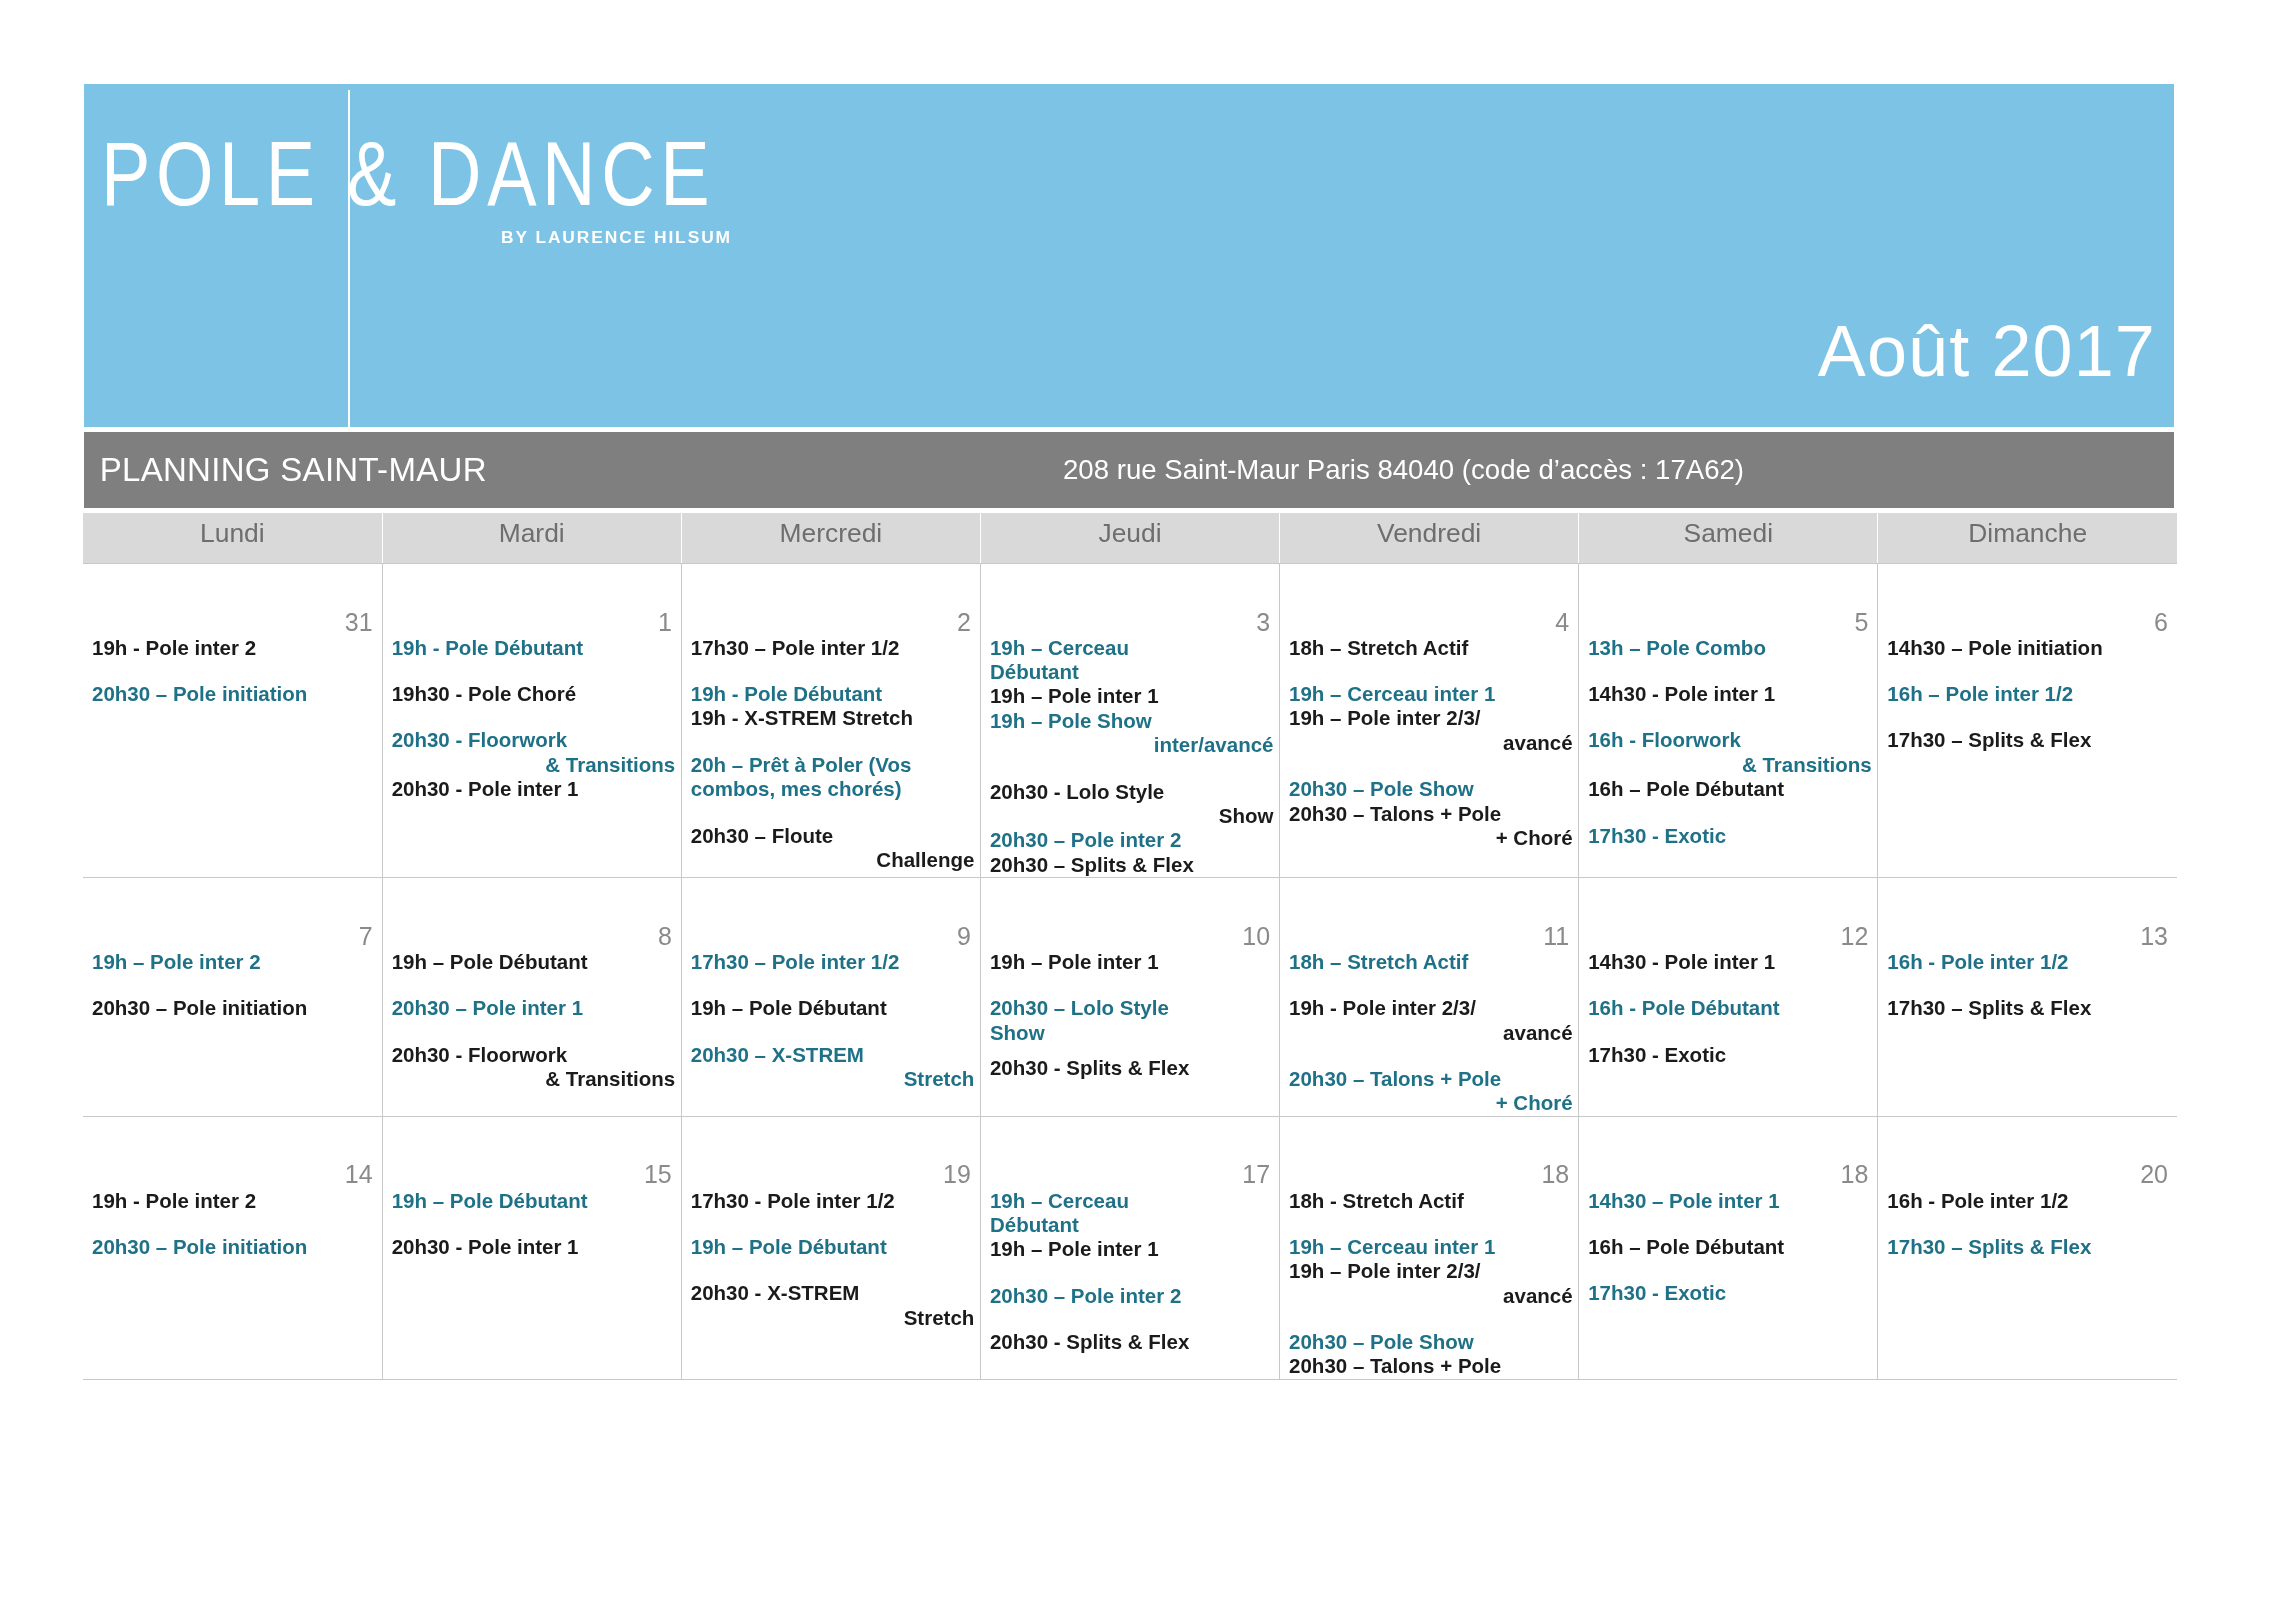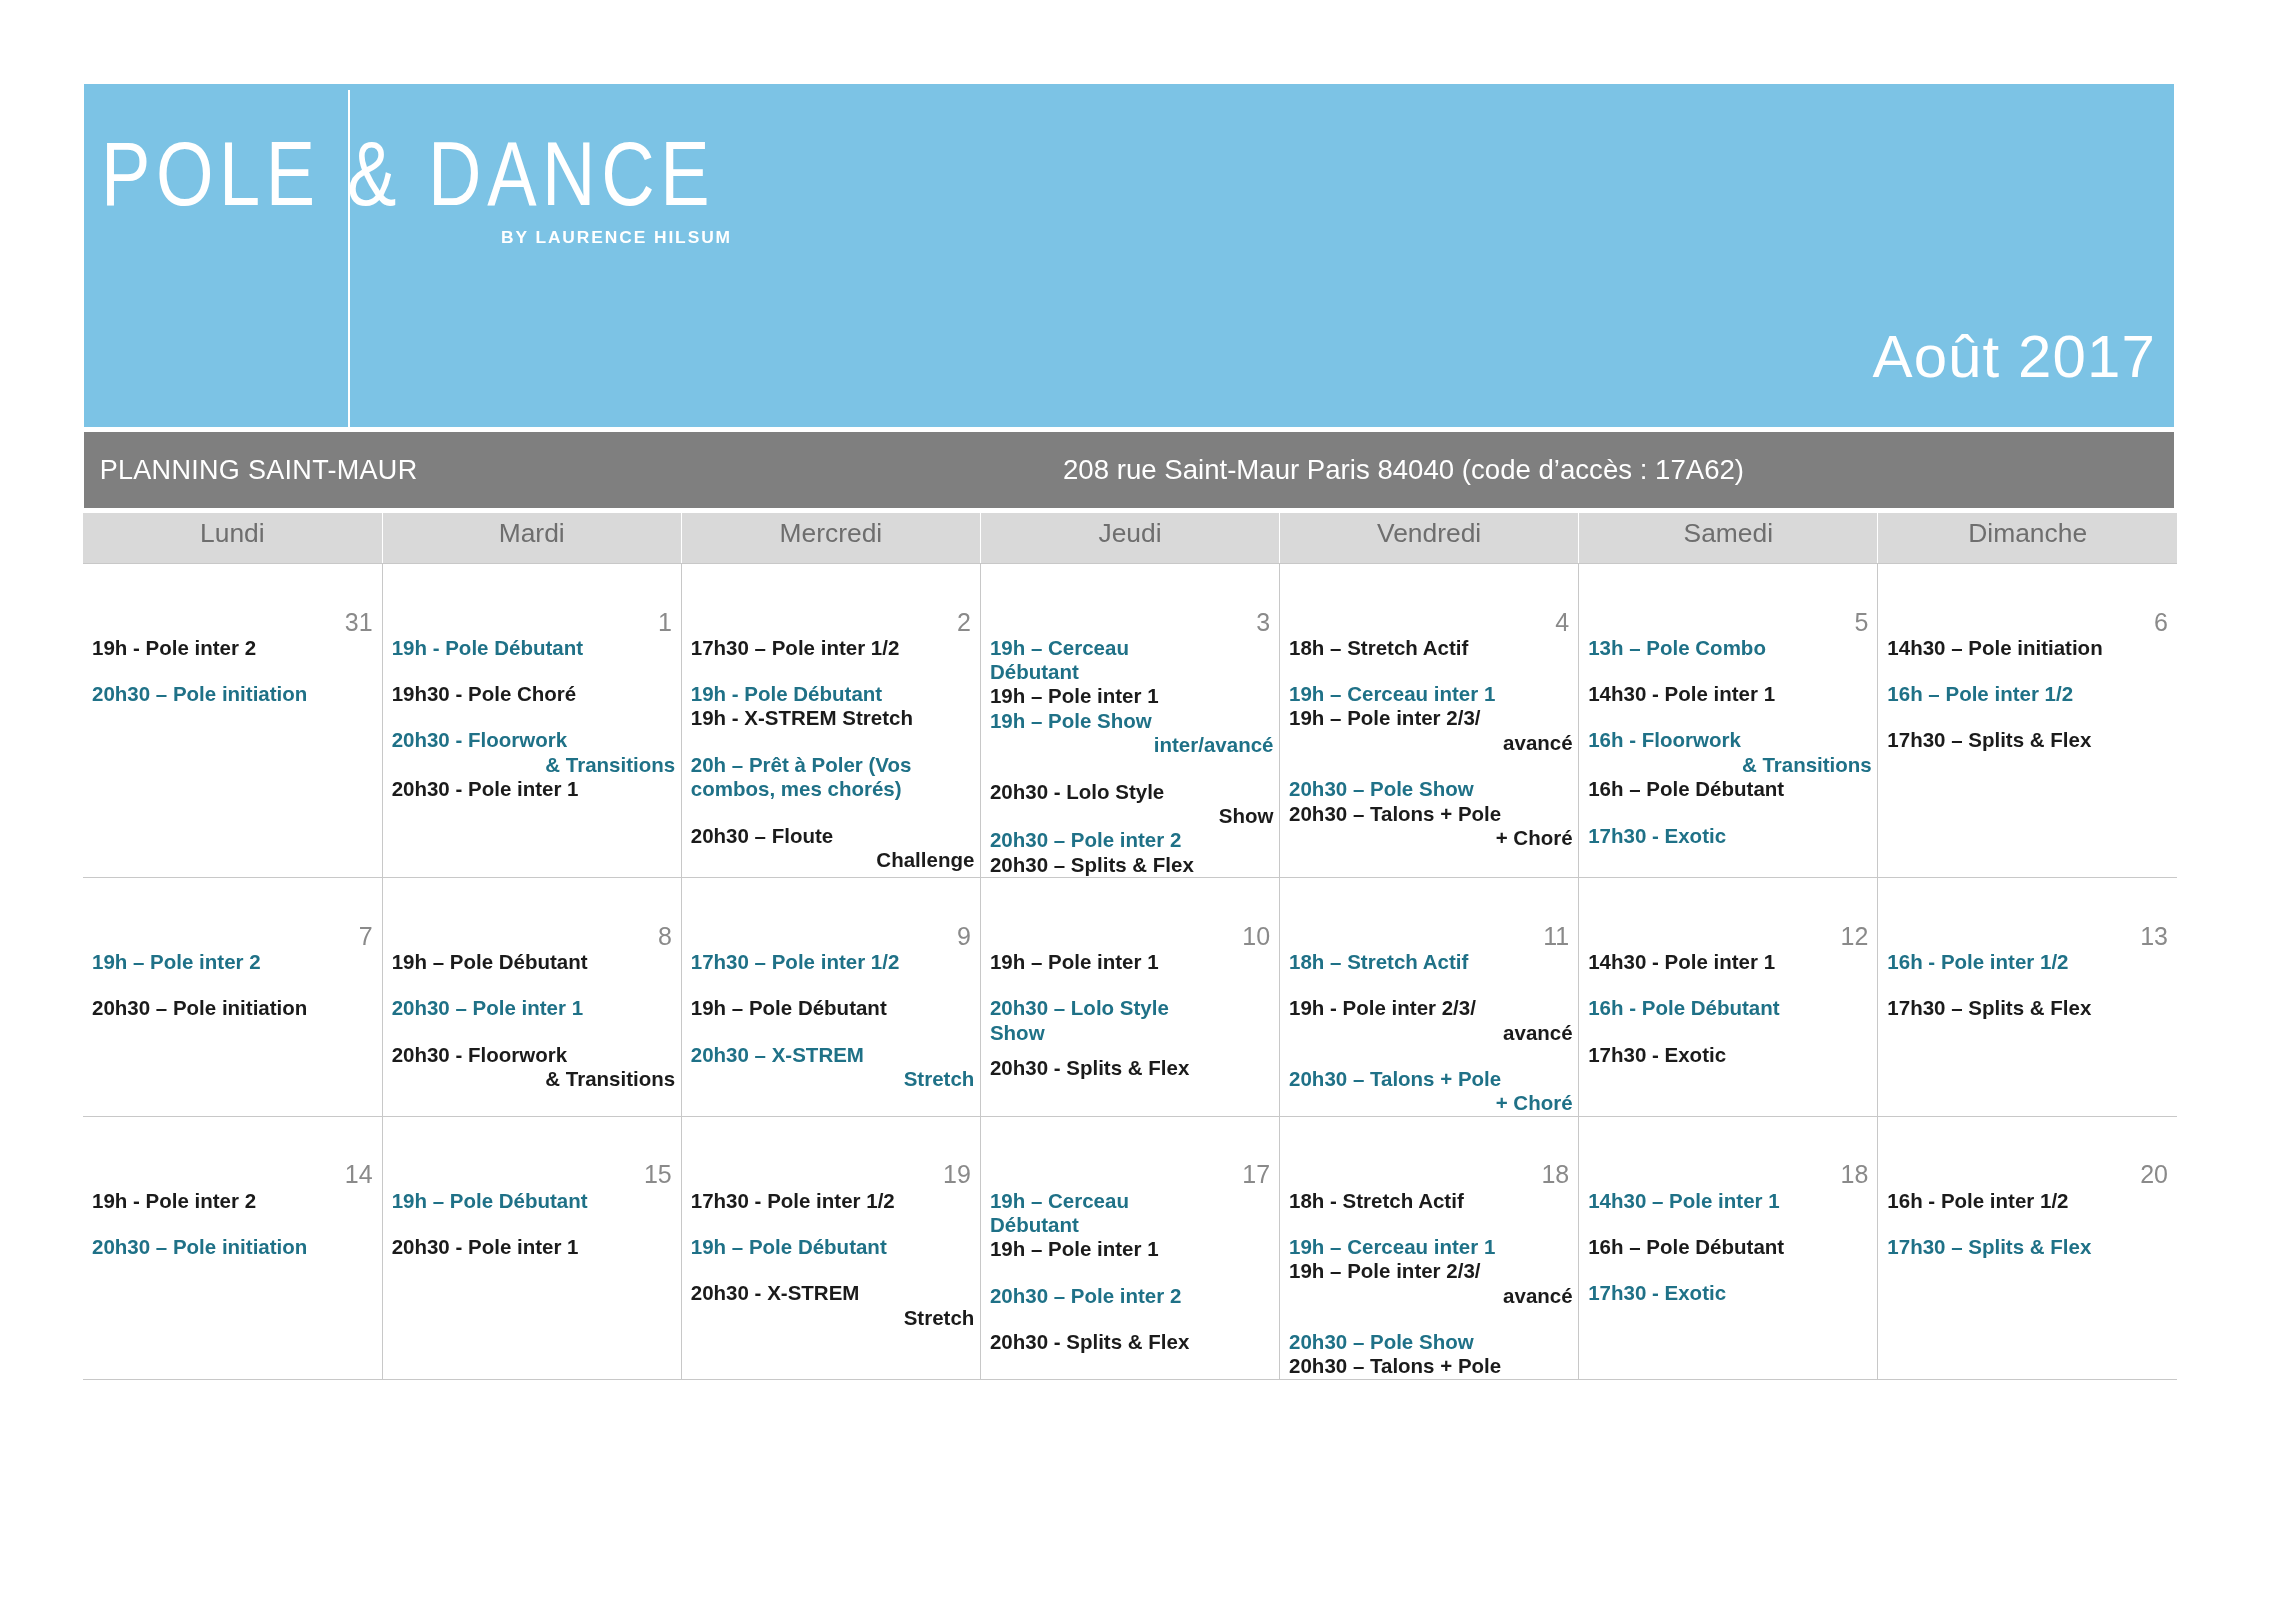--- a/index.html
+++ b/index.html
@@ -65,21 +65,21 @@
     font-size: 17.4px;
     letter-spacing: 1.9px;
     color: #ffffff;
     font-weight: bold;
     white-space: nowrap;
   }
   .month-title {
     position: absolute;
     right: 18px;
     bottom: 40px;
-    font-size: 60px;
+    font-size: 72px;
     line-height: 1;
     color: #ffffff;
     font-weight: 300;
     letter-spacing: 1.1px;
     white-space: nowrap;
   }
 
   
   .titlebar {
     position: absolute;
@@ -87,21 +87,21 @@
     top: 432px;
     width: 2090px;
     height: 76px;
     background: #7f7f7f;
   }
   .titlebar-left {
     position: absolute;
     left: 15.7px;
     top: 50%;
     transform: translateY(-50%);
-    font-size: 27px;
+    font-size: 33px;
     color: #ffffff;
     font-weight: 300;
     letter-spacing: 0.3px;
     white-space: nowrap;
   }
   .titlebar-right {
     position: absolute;
     left: 979px;
     top: 50%;
     transform: translateY(-50%);

